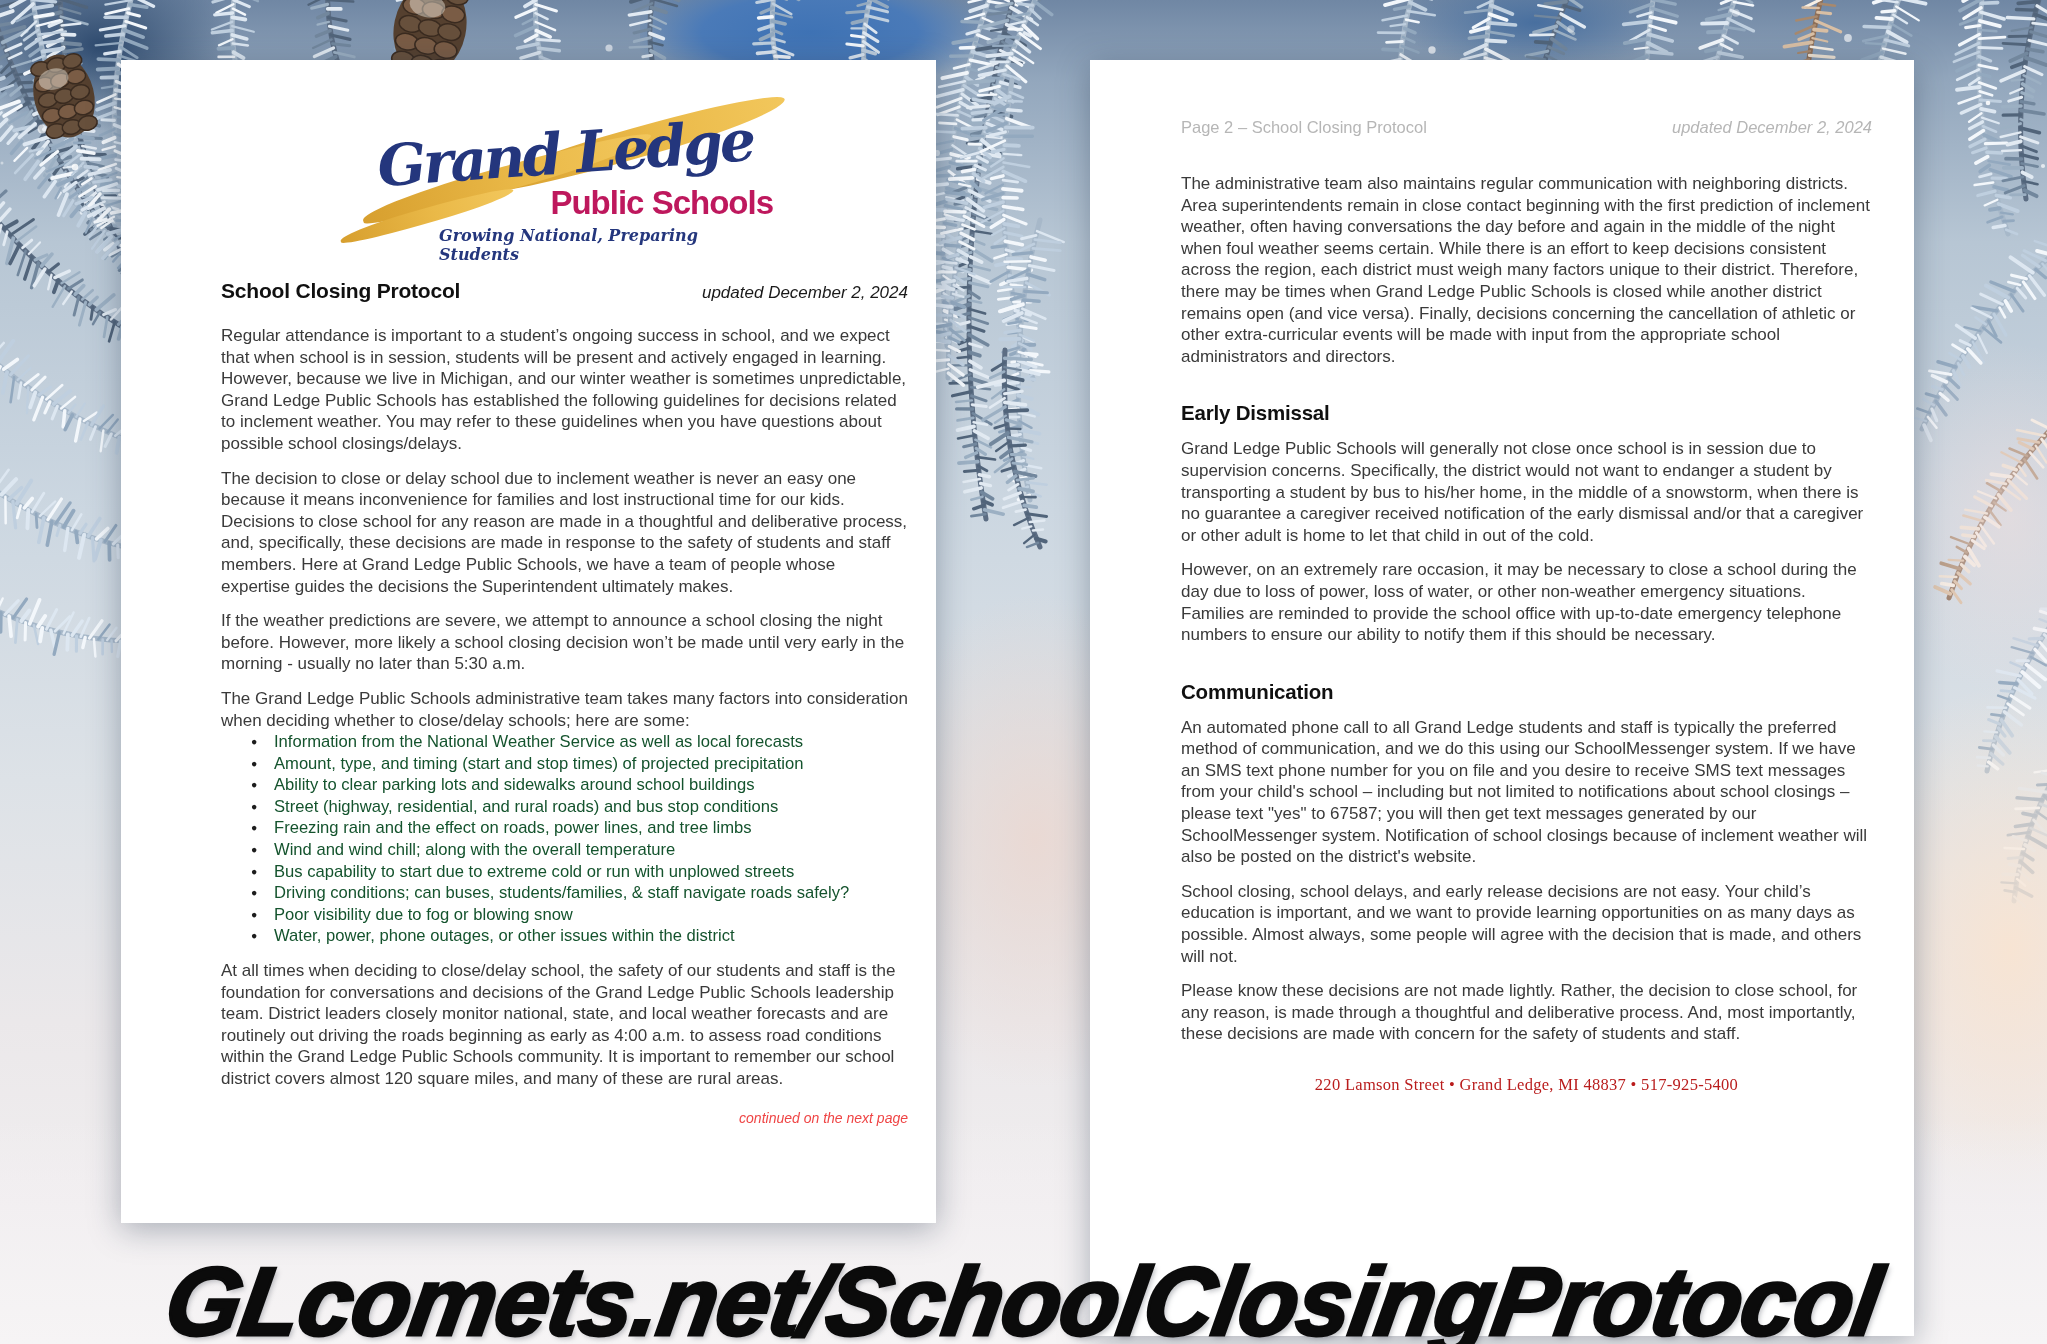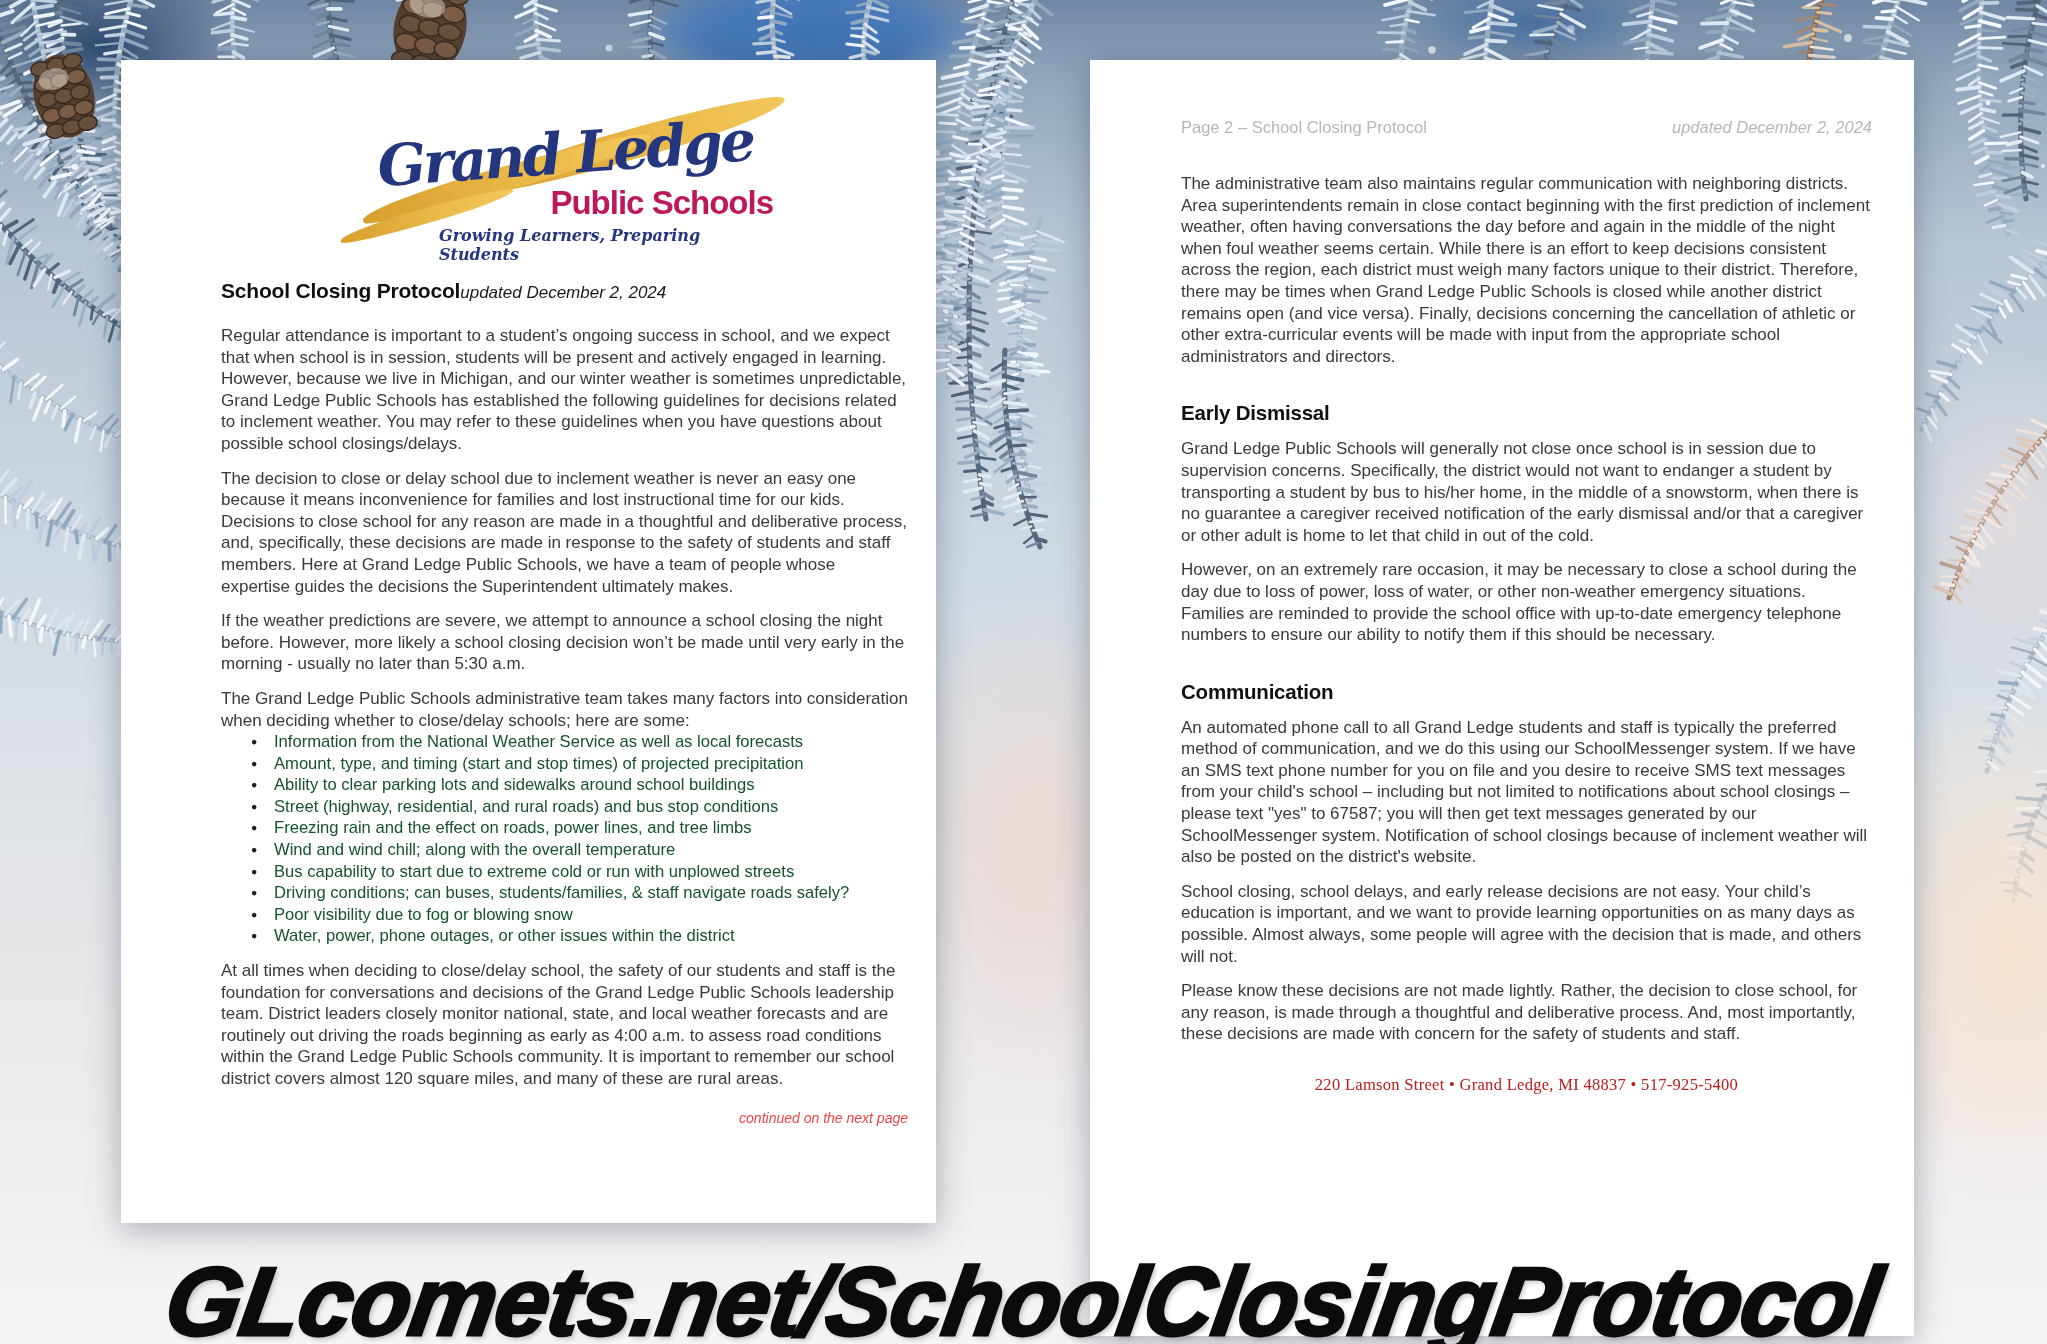--- a/index.html
+++ b/index.html
@@ -32,21 +32,21 @@
     background:linear-gradient(90deg,#d79f2e 0%,#eab948 55%,#f2c75c 100%);transform:rotate(-16deg);}
   .swash1{left:110px;top:4px;width:310px;height:30px;}
   .swash2{left:-14px;top:42px;width:300px;height:24px;}
   .swash3{left:-34px;top:84px;width:180px;height:15px;}
   .logo-script{position:absolute;left:6px;top:-6px;width:100%;font-family:"DejaVu Serif",serif;
     font-style:italic;font-weight:bold;font-size:57px;color:#24367d;letter-spacing:-3px;transform:rotate(-4deg);}
   .logo-block{position:absolute;right:8px;top:60px;font-weight:bold;font-size:33px;color:#be185d;letter-spacing:-1px;}
   .logo-tagline{position:absolute;left:68px;top:102px;font-family:"DejaVu Serif",serif;font-style:italic;
     font-weight:bold;font-size:16px;color:#24367d;}
 
-  .title-row{display:flex;align-items:baseline;margin-top:219px;}
+  .title-row{display:flex;justify-content:space-between;align-items:baseline;margin-top:219px;}
   h1{margin:0;font-size:21px;font-weight:bold;color:#101010;letter-spacing:-0.2px;}
   .updated-dark{font-style:italic;font-size:17px;color:#1a1a1a;}
   .first-par{margin-top:22px !important;}
 
   ul.factors{margin:0;padding:0;list-style:none;}
   ul.factors li{position:relative;padding-left:53px;font-size:16.6px;line-height:21.6px;white-space:nowrap;color:#14532d;}
   ul.factors li::before{content:"●";position:absolute;left:30px;top:0;font-size:10.5px;line-height:21.6px;color:#1d1d1d;}
 
   .continued{margin-top:20px;text-align:right;font-style:italic;font-size:14px;color:#ef4444;}
 
@@ -2042,21 +2042,21 @@
   <div class="glow glow-right2"></div>
   <div class="snow-ground"></div>
 
   <article class="page page1">
     <div class="logo">
       <div class="swash swash1"></div>
       <div class="swash swash2"></div>
       <div class="swash swash3"></div>
       <div class="logo-script">Grand Ledge</div>
       <div class="logo-block">Public Schools</div>
-      <div class="logo-tagline">Growing Learners, Preparing Students</div>
+      <div class="logo-tagline">Growing National, Preparing Students</div>
     </div>
     <div class="inner">
       <div class="title-row">
         <h1>School Closing Protocol</h1>
         <span class="updated-dark">updated December 2, 2024</span>
       </div>
       <p class="first-par">Regular attendance is important to a student’s ongoing success in school, and we expect that when school is in session, students will be present and actively engaged in learning.  However, because we live in Michigan, and our winter weather is sometimes unpredictable, Grand Ledge Public Schools has established the following guidelines for decisions related to inclement weather.  You may refer to these guidelines when you have questions about possible school closings/delays.</p>
       <p>The decision to close or delay school due to inclement weather is never an easy one because it means inconvenience for families and lost instructional time for our kids. Decisions to close school for any reason are made in a thoughtful and deliberative process, and, specifically, these decisions are made in response to the safety of students and staff members.  Here at Grand Ledge Public Schools, we have a team of people whose expertise guides the decisions the Superintendent ultimately makes.</p>
       <p>If the weather predictions are severe, we attempt to announce a school closing the night before.  However, more likely a school closing decision won’t be made until very early in the morning - usually no later than 5:30 a.m.</p>
       <p>The Grand Ledge Public Schools administrative team takes many factors into consideration when deciding whether to close/delay schools; here are some:</p>

